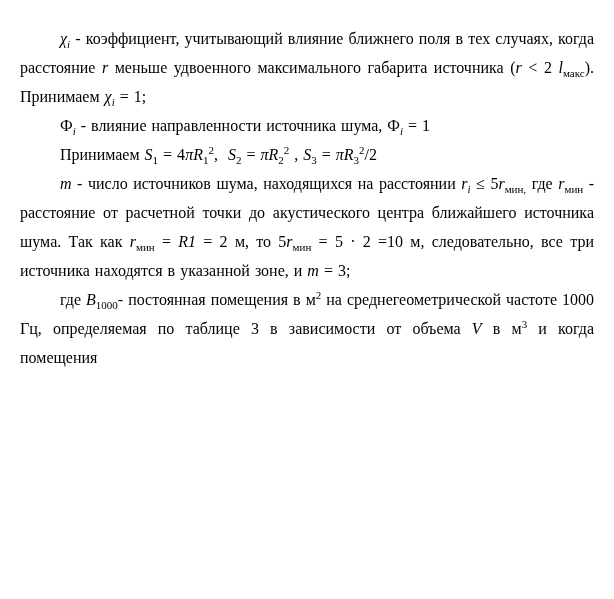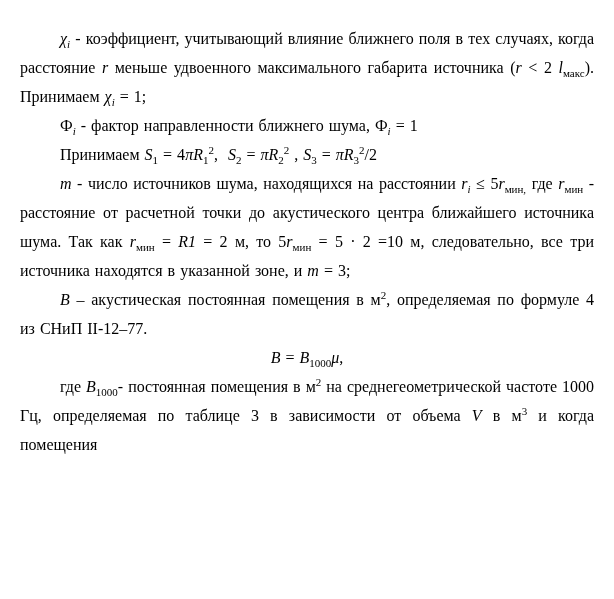--- a/index.html
+++ b/index.html
@@ -37,20 +37,18 @@
   }
   sub.rn { vertical-align: -4px; }
   sup.rn { vertical-align: 6px; }
 </style>
 </head>
 <body>
 
 <div class="page">
   <div>
       <p class="para"><span class="it">χ</span><sub class="rn it">i</sub><span> - коэффициент, учитывающий влияние ближнего поля в тех случаях, когда расстояние </span><span class="it">r</span><span> меньше удвоенного максимального габарита источника (</span><span class="it">r</span><span> &lt; 2 </span><span class="it">l</span><sub class="rn">макс</sub><span>). Принимаем </span><span class="it">χ</span><sub class="rn it">i</sub><span> = 1;</span></p>
-      <p class="para"><span>Ф</span><sub class="rn it">i</sub><span> - фактор направленности ближнего шума, Ф</span><sub class="rn it">i</sub><span> = 1</span></p>
+      <p class="para"><span>Ф</span><sub class="rn it">i</sub><span> - влияние направленности источника шума, Ф</span><sub class="rn it">i</sub><span> = 1</span></p>
       <p class="para"><span>Принимаем </span><span class="it">S</span><sub class="rn">1</sub><span> = 4</span><span class="it">π</span><span class="it">R</span><sub class="rn">1</sub><sup class="rn">2</sup><span>,&nbsp; </span><span class="it">S</span><sub class="rn">2</sub><span> = </span><span class="it">π</span><span class="it">R</span><sub class="rn">2</sub><sup class="rn">2</sup><span>&nbsp;, </span><span class="it">S</span><sub class="rn">3</sub><span> = </span><span class="it">π</span><span class="it">R</span><sub class="rn">3</sub><sup class="rn">2</sup><span>/2</span></p>
       <p class="para"><span class="it">m</span><span> - число источников шума, находящихся на расстоянии </span><span class="it">r</span><sub class="rn it">i</sub><span> ≤ 5</span><span class="it">r</span><sub class="rn">мин,</sub><span> где </span><span class="it">r</span><sub class="rn">мин</sub><span> - расстояние от расчетной точки до акустического центра ближайшего источника шума. Так как </span><span class="it">r</span><sub class="rn">мин</sub><span> = </span><span class="it">R1</span><span> = 2 м, то </span><span>5</span><span class="it">r</span><sub class="rn">мин</sub><span> = 5 · 2 =10 м, следовательно, все три источника находятся в указанной зоне, и </span><span class="it">m</span><span> = 3;</span></p>
-      <p class="para"><span class="it">В</span><span> – акустическая постоянная помещения в м</span><sup class="rn">2</sup><span>, определяемая по формуле 4 из СНиП II-12–77.</span></p>
-      <p class="para center"><span class="it">B</span><span> = </span><span class="it">B</span><sub class="rn">1000</sub><span class="it">μ</span><span>,</span></p>
       <p class="para"><span>где </span><span class="it">B</span><sub class="rn">1000</sub><span>- постоянная помещения в м</span><sup class="rn">2</sup><span> на среднегеометрической частоте 1000 Гц, определяемая по таблице 3 в зависимости от объема </span><span class="it">V</span><span> в м</span><sup class="rn">3</sup><span> и когда помещения</span></p>
     </div>
 </div>
 
 </body></html>

